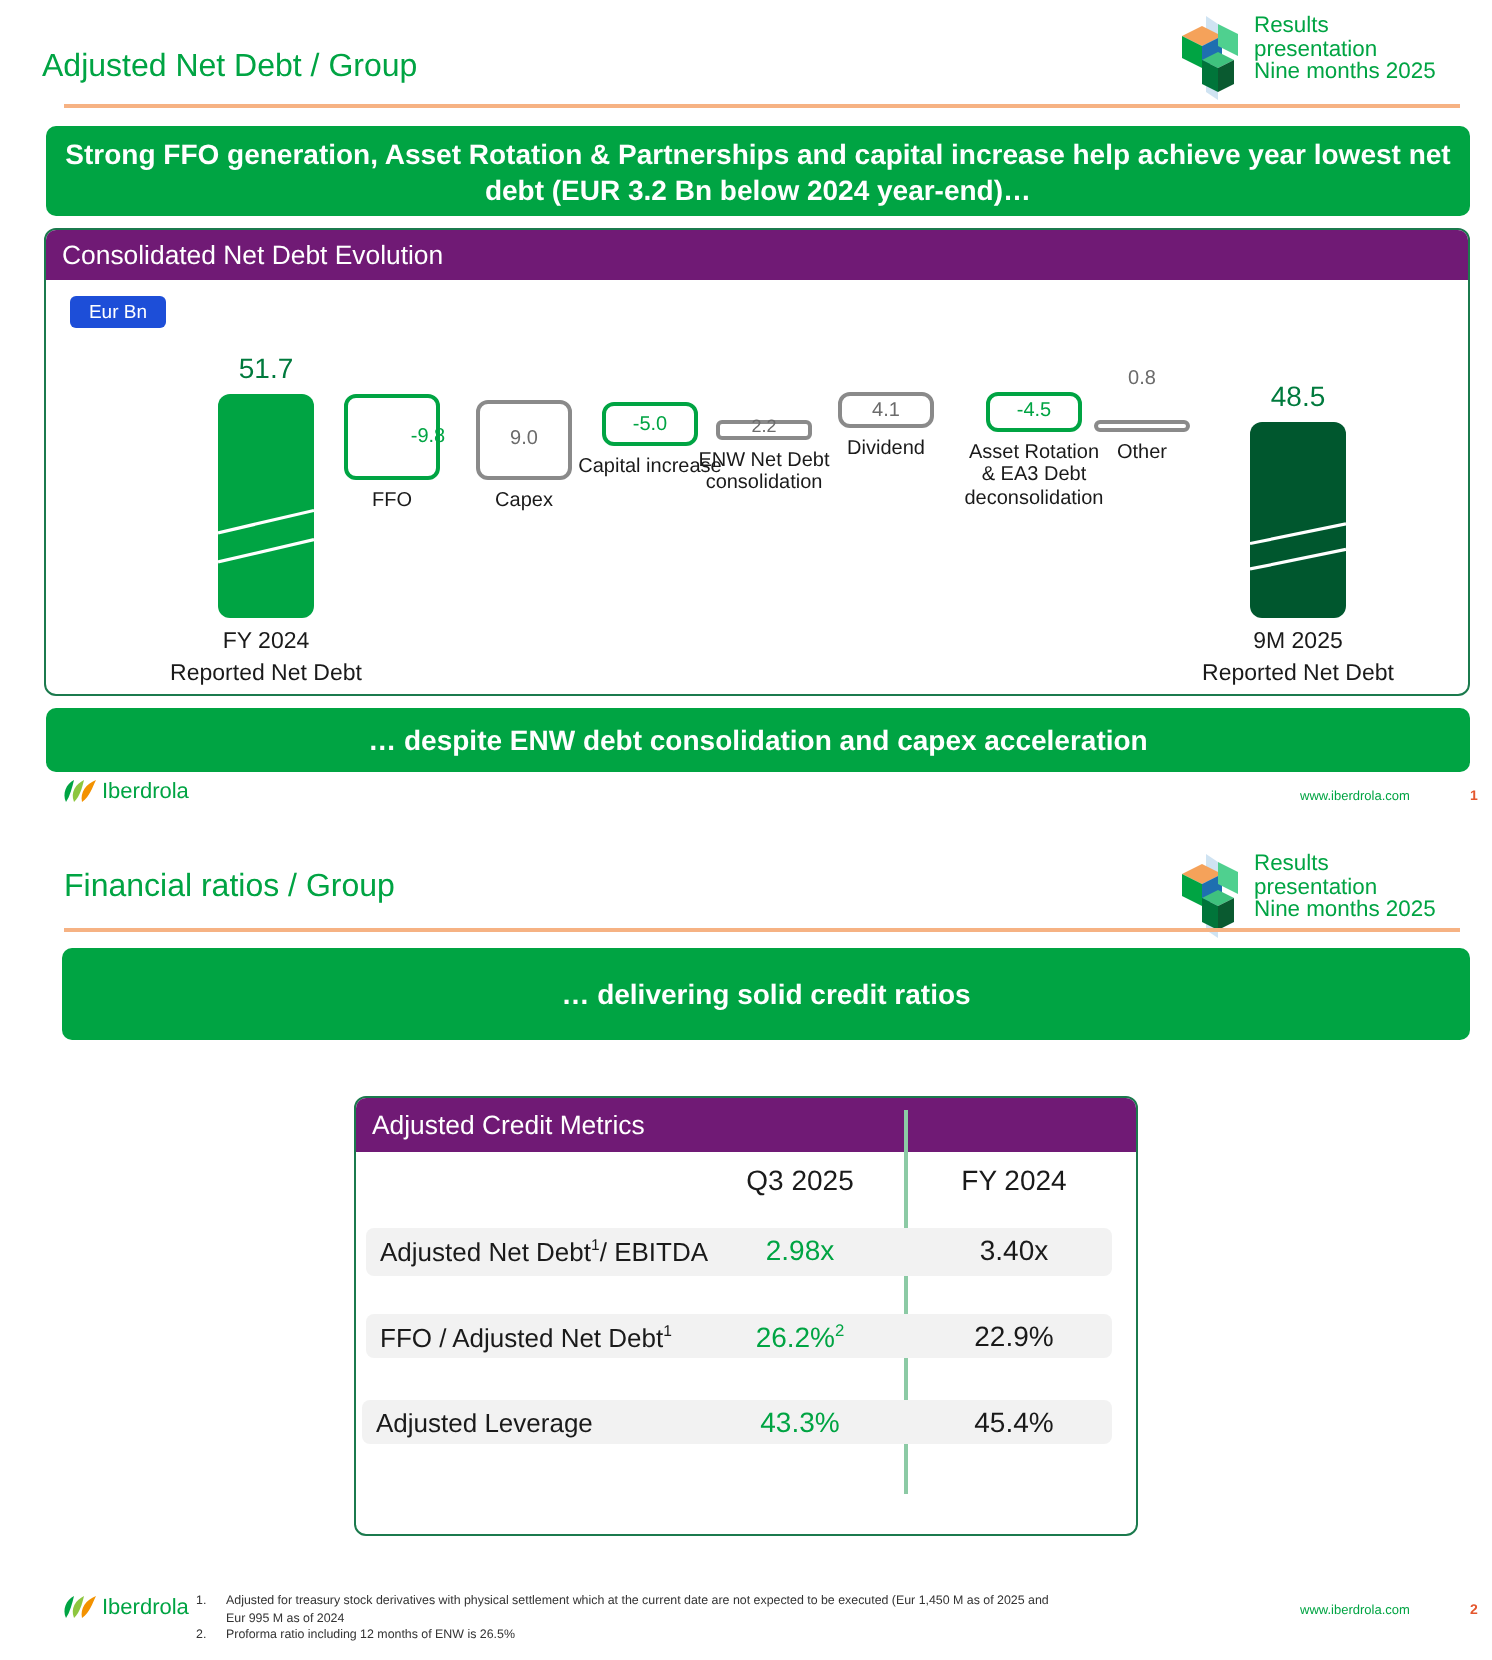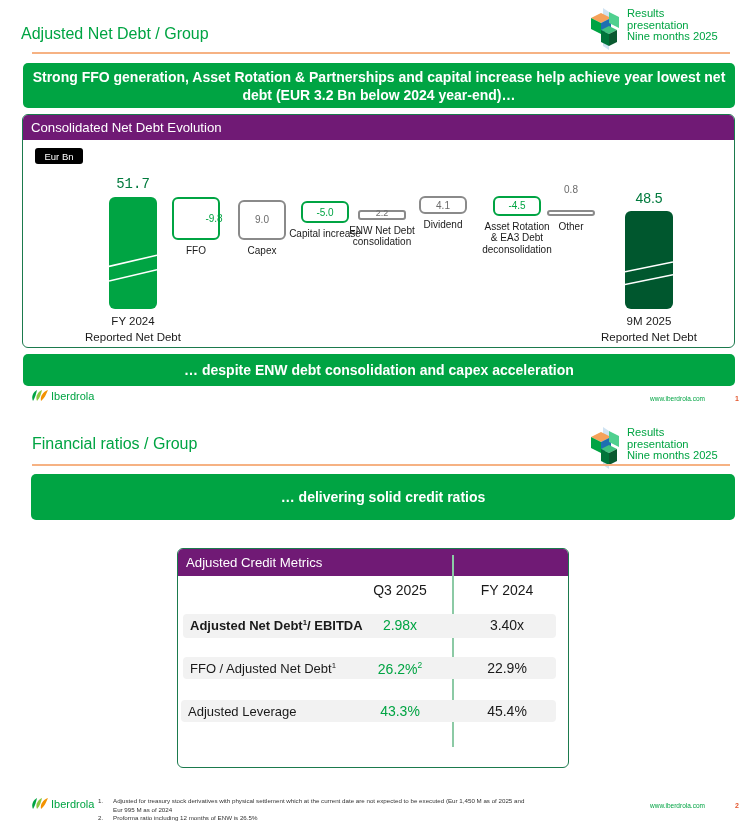--- a/index.html
+++ b/index.html
@@ -5,21 +5,21 @@
   * { box-sizing: border-box; margin: 0; padding: 0; }
   body { width: 746px; height: 830px; background: #ffffff; font-family: "Liberation Sans", sans-serif; position: relative; overflow: hidden; }
   .abs { position: absolute; }
   .slide-title { color: #00a443; font-size: 16px; }
   .brand { display:flex; align-items:flex-start; }
   .brand-text { color: #00a443; font-size: 11.2px; line-height: 11.5px; margin-left: 4px; }
   .orange-rule { height: 1.5px; background: #f6b283; }
   .green-banner { background: #00a443; color: #fff; font-weight: bold; text-align: center; border-radius: 5px; display:flex; align-items:center; justify-content:center; }
   .panel { border: 1.5px solid #1b7a4d; border-radius: 6px; overflow: hidden; }
   .panel-head { background: #701a75; color: #fff; font-size: 13.2px; padding-left: 8px; display:flex; align-items:center; }
-  .unit-badge { background: #000000; color: #fff; font-size: 9.5px; border-radius: 3px; display:flex; align-items:center; justify-content:center; }
+  .unit-badge { background: #1d4ed8; color: #fff; font-size: 9.5px; border-radius: 3px; display:flex; align-items:center; justify-content:center; }
   .delta-box { border-radius: 6px; background:#fff; display:flex; align-items:center; justify-content:center; font-size: 10px; }
   .delta-neg { border: 2px solid #00a443; color: #00a443; }
   .delta-pos { border: 2px solid #8a8a8a; color: #6b6b6b; }
   .cat-label { font-size: 10px; color: #1a1a1a; text-align: center; line-height: 11.5px; }
   .val-label { font-size: 14px; color: #007a3d; text-align:center; }
   .bar { border-radius: 6px; }
   .end-label { font-size: 11.5px; color: #1a1a1a; text-align: center; line-height: 16px; }
   .footer-url { color: #00a443; font-size: 6.5px; }
   .page-num { color: #e4572e; font-size: 7px; font-weight: bold; }
   .logo { display:flex; align-items:center; }
@@ -71,21 +71,21 @@
   <span>Eur Bn</span>
 </div>
 
 <div id="waterfall" class="abs" style="left:0; top:0; width:746px; height:350px;">
     <div class="bar" style="position: absolute; left: 109px; top: 197px; width: 48px; height: 112px; background: rgb(0, 164, 67);">
       <svg width="48" height="112" style="position: absolute; left: 0px; top: 0px;">
         <line x1="0" y1="69.44" x2="48" y2="58.24" stroke="#ffffff" stroke-width="1.6"></line>
         <line x1="0" y1="84" x2="48" y2="72.8" stroke="#ffffff" stroke-width="1.6"></line>
       </svg>
     </div>
-    <div class="val-label" style="position: absolute; left: 103px; top: 176px; width: 60px; font-family: Liberation Mono, monospace;">51.7</div>
+    <div class="val-label" style="position: absolute; left: 103px; top: 176px; width: 60px;">51.7</div>
     <div class="end-label" style="position: absolute; left: 73px; top: 313px; width: 120px;">
       <div>FY 2024</div>
       <div>Reported Net Debt</div>
     </div>
     <div class="delta-box delta-neg" style="position: absolute; left: 172px; top: 197px; width: 48px; height: 43.12px; border-radius: 6px; padding-left: 36px;">
       <span>-9.8</span>
     </div>
     <div class="cat-label" style="position: absolute; left: 156px; top: 245.12px; width: 80px;">
       <div>FFO</div>
     </div>
@@ -184,21 +184,21 @@
   <div class="panel-head" style="height:27px;">
     <span>Adjusted Credit Metrics</span>
   </div>
 </div>
 <div class="abs" style="left:452px; top:555px; width:1.5px; height:192px; background:#8ccaa5;"></div>
 
 <div class="abs col-head" style="left:355px; top:582px; width:90px;">Q3 2025</div>
 <div class="abs col-head" style="left:462px; top:582px; width:90px;">FY 2024</div>
 
 <div class="abs row-bg" style="left:183px; top:614px; width:373px; height:24px;"></div>
-<div class="abs metric-label" style="left:190px; top:618px;font-weight:bold;"><span>Adjusted Net Debt</span><sup>1</sup><span>/ EBITDA</span></div>
+<div class="abs metric-label" style="left:190px; top:618px;"><span>Adjusted Net Debt</span><sup>1</sup><span>/ EBITDA</span></div>
 <div class="abs q3val" style="left:355px; top:617px; width:90px;">2.98x</div>
 <div class="abs fyval" style="left:462px; top:617px; width:90px;">3.40x</div>
 
 <div class="abs row-bg" style="left:183px; top:657px; width:373px; height:22px;"></div>
 <div class="abs metric-label" style="left:190px; top:661px;"><span>FFO / Adjusted Net Debt</span><sup>1</sup></div>
 <div class="abs q3val" style="left:355px; top:660px; width:90px;"><span>26.2%</span><sup>2</sup></div>
 <div class="abs fyval" style="left:462px; top:660px; width:90px;">22.9%</div>
 
 <div class="abs row-bg" style="left:181px; top:700px; width:375px; height:22px;"></div>
 <div class="abs metric-label" style="left:188px; top:704px;">Adjusted Leverage</div>

